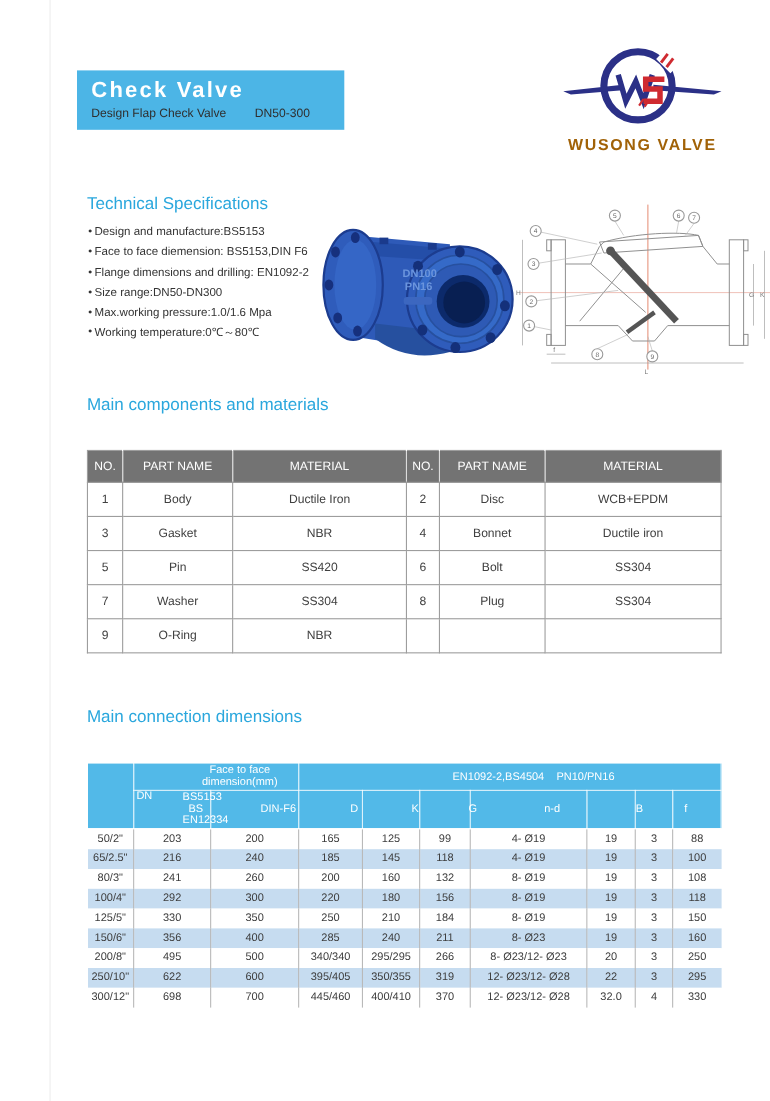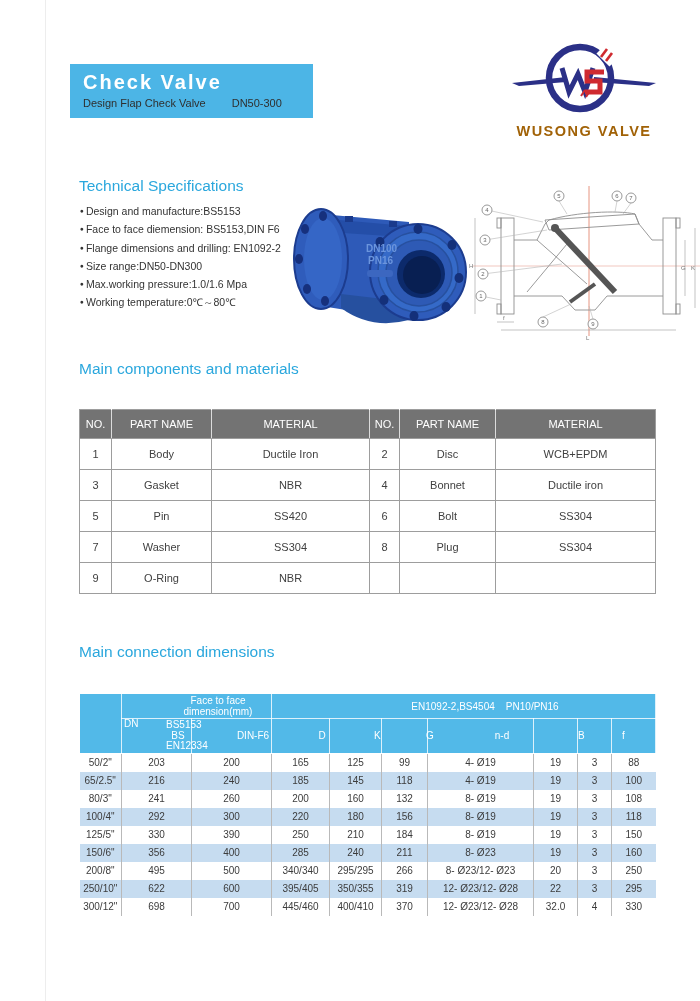--- a/index.html
+++ b/index.html
@@ -352,21 +352,21 @@
           <td>180</td>
           <td>156</td>
           <td>8- Ø19</td>
           <td>19</td>
           <td>3</td>
           <td>118</td>
         </tr>
         <tr>
           <td>125/5"</td>
           <td>330</td>
-          <td>390</td>
+          <td>350</td>
           <td>250</td>
           <td>210</td>
           <td>184</td>
           <td>8- Ø19</td>
           <td>19</td>
           <td>3</td>
           <td>150</td>
         </tr>
         <tr>
           <td>150/6"</td>

